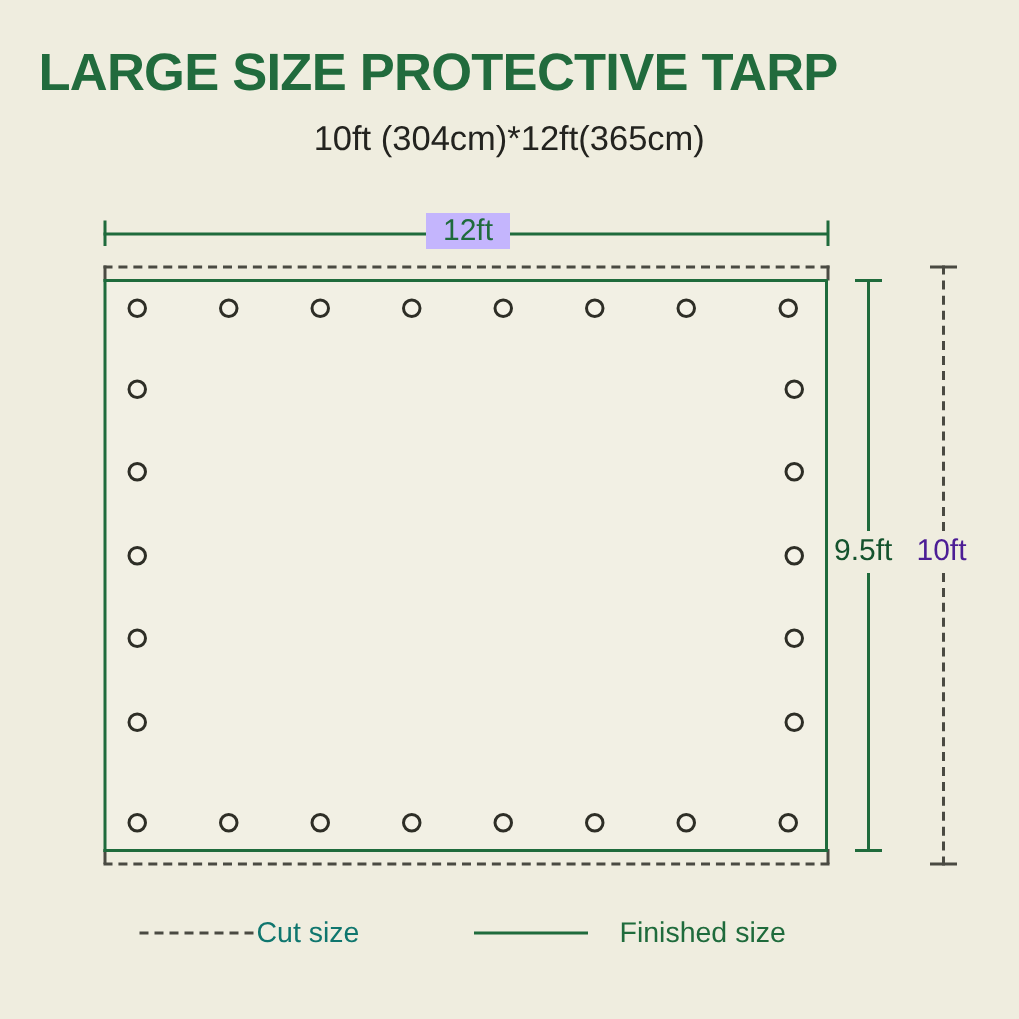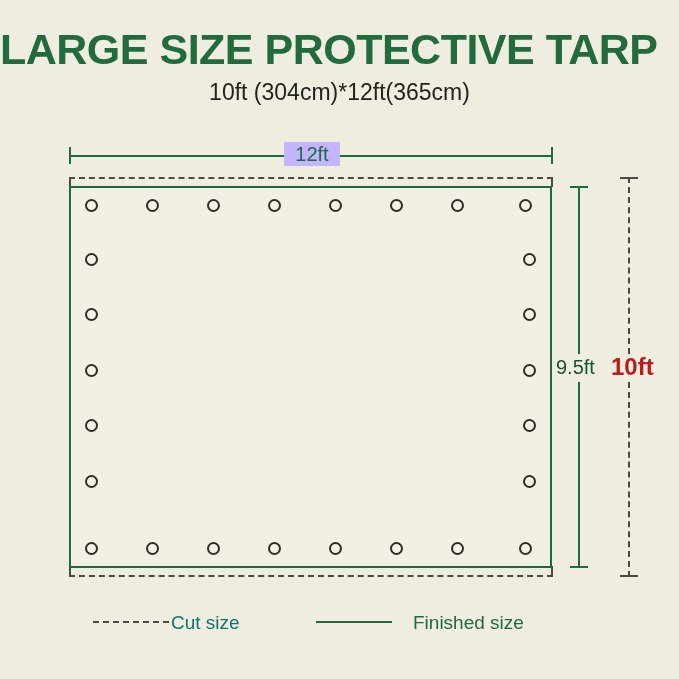--- a/index.html
+++ b/index.html
@@ -22,21 +22,21 @@
     height: 679px;
   }
 
   
   .title {
     position: absolute;
     left: 0;
     top: 26px;
     width: 584px;
     text-align: center;
-    font-size: 43px;
+    font-size: 35px;
     line-height: 46px;
     font-weight: bold;
     letter-spacing: -0.5px;
     color: #216b3d;
     white-space: nowrap;
   }
   .subtitle {
     position: absolute;
     left: 0;
     top: 78px;
@@ -121,25 +121,24 @@
     top: 355px;
     font-size: 20px;
     line-height: 24px;
     color: #14532d;
     white-space: nowrap;
   }
   .label-10ft {
     position: absolute;
     left: 611px;
     top: 355px;
-    font-size: 24px;
+    font-size: 20px;
     line-height: 24px;
-    color: #b91c1c;
-    white-space: nowrap;
-    font-weight: bold;
+    color: #4c1d95;
+    white-space: nowrap;
   }
 
   
   .legend-label {
     position: absolute;
     font-size: 19px;
     line-height: 23px;
     white-space: nowrap;
   }
   .legend-cut-text     { left: 171px; top: 611px; color: #0f766e; }

